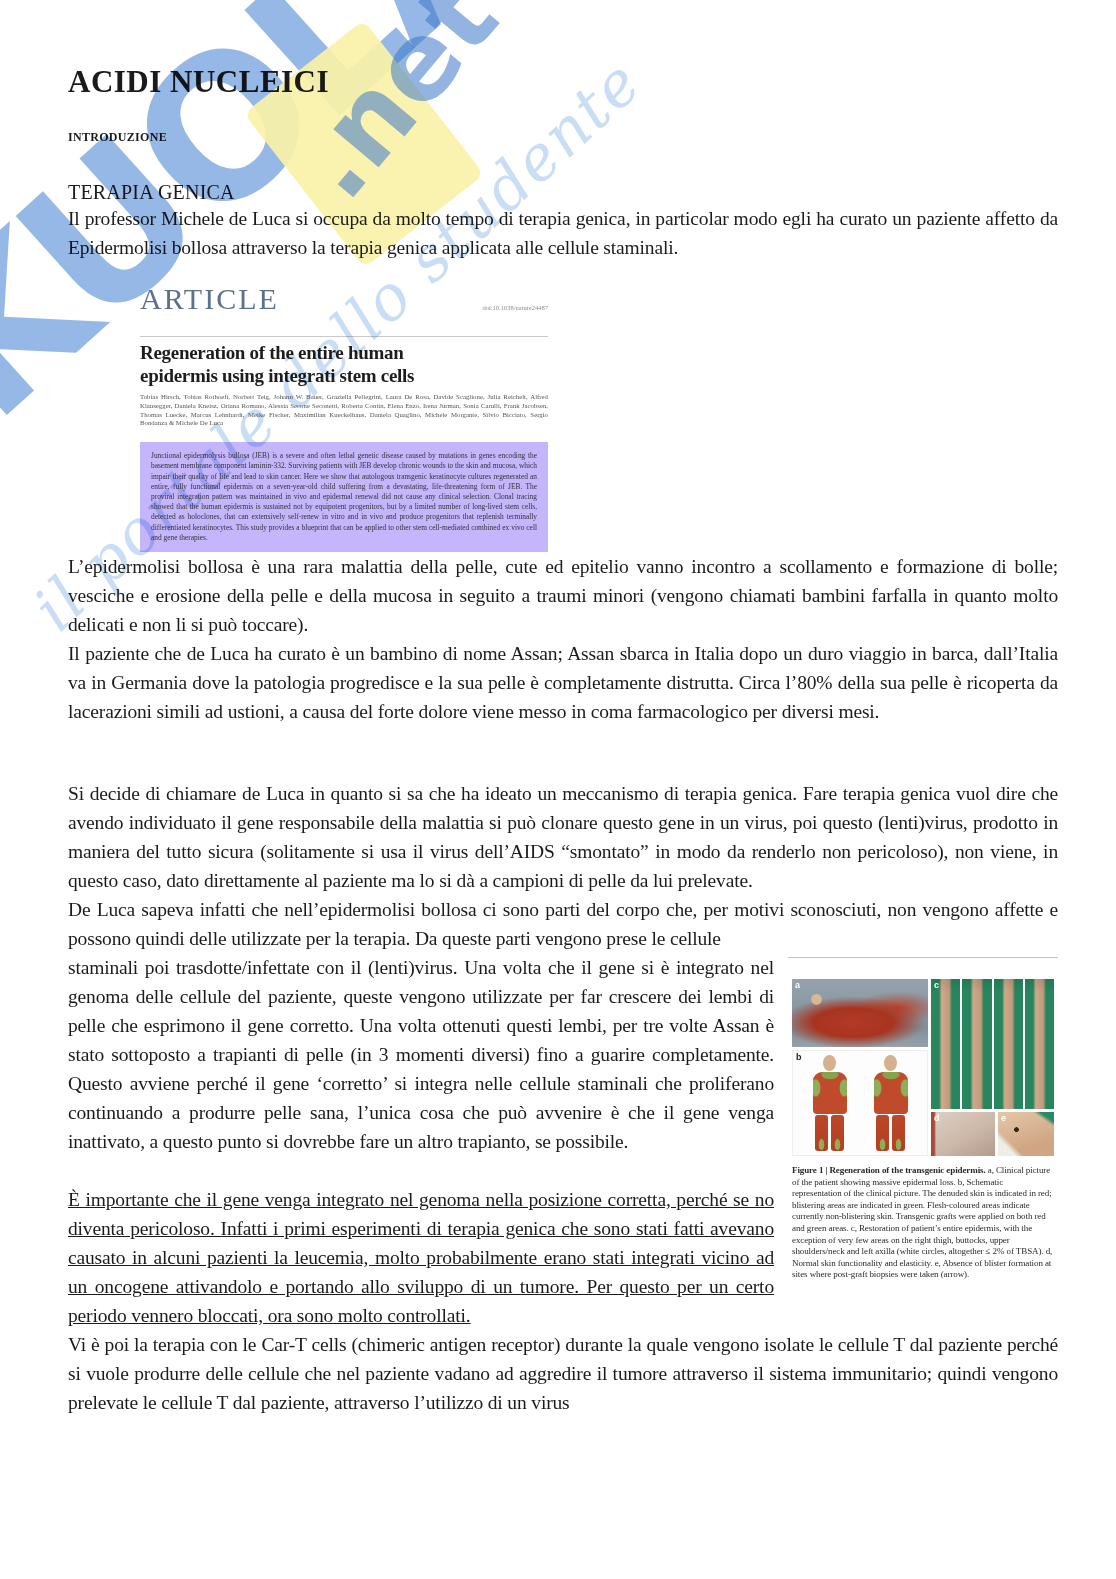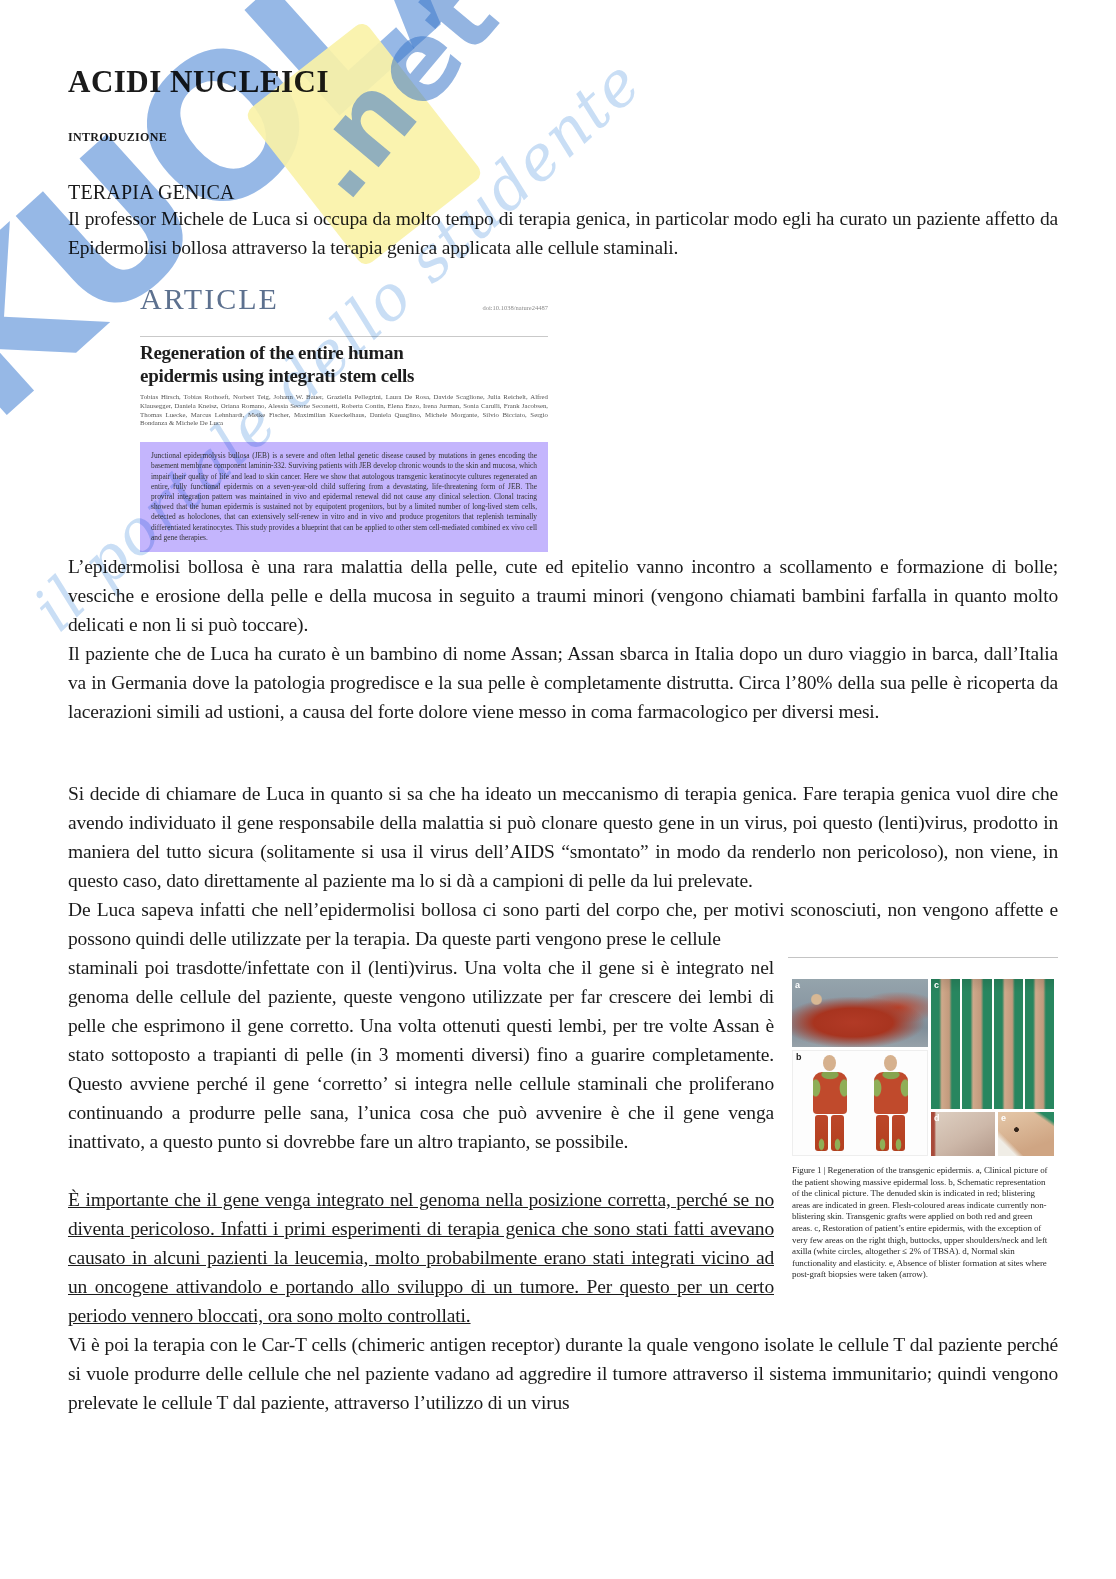--- a/index.html
+++ b/index.html
@@ -84,21 +84,21 @@
     background-image:linear-gradient(90deg,#a84a3a 0 5%, rgba(168,74,58,0) 8%),
       linear-gradient(150deg,#ded0c2 0%,#cdb8a9 55%,#b49a8b 100%);}
   .panel-e{flex:1;background-color:#d7b292;
     background-image:
       radial-gradient(circle 3px at 33% 40%, #33241a 0 70%, rgba(51,36,26,0) 85%),
       linear-gradient(45deg,#f0ede6 0 18%, rgba(240,237,230,0) 26%),
       linear-gradient(215deg,#2a8a63 0 12%, rgba(42,138,99,0) 18%),
       linear-gradient(160deg,#e2c3a3 10%,#cfa583 75%);}
   .fig-caption{margin:9px 0 0 4px;width:262px;font-size:9px;line-height:11.6px;
     text-align:left;color:#2a2a2a;letter-spacing:-0.1px;}
-  .fig-caption b{font-weight:normal;}
+  .fig-caption b{font-weight:bold;}
 
   
   .watermark{position:absolute;inset:0;pointer-events:none;mix-blend-mode:multiply;z-index:6;}
   .wm-brand{position:absolute;left:-150px;top:368px;font-family:"DejaVu Sans","Liberation Sans",sans-serif;
     font-weight:bold;font-size:195px;line-height:195px;letter-spacing:-8px;
     color:rgba(80,136,214,0.60);transform:rotate(-42deg);transform-origin:0 50%;white-space:nowrap;}
   .wm-yellow{position:absolute;left:288px;top:46px;width:152px;height:196px;
     background:rgba(250,242,168,0.92);transform:rotate(-38deg);border-radius:10px;}
   .wm-net{position:absolute;left:318px;top:128px;font-family:"DejaVu Sans","Liberation Sans",sans-serif;
     font-weight:bold;font-size:108px;line-height:108px;color:rgba(58,118,200,0.55);

